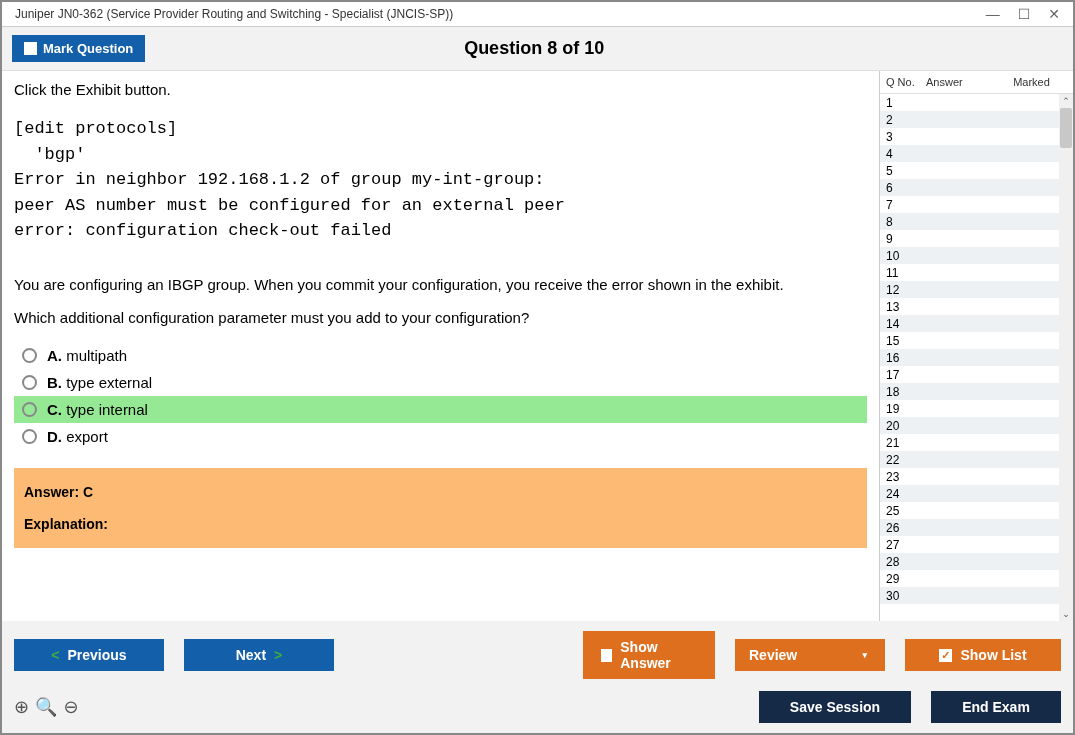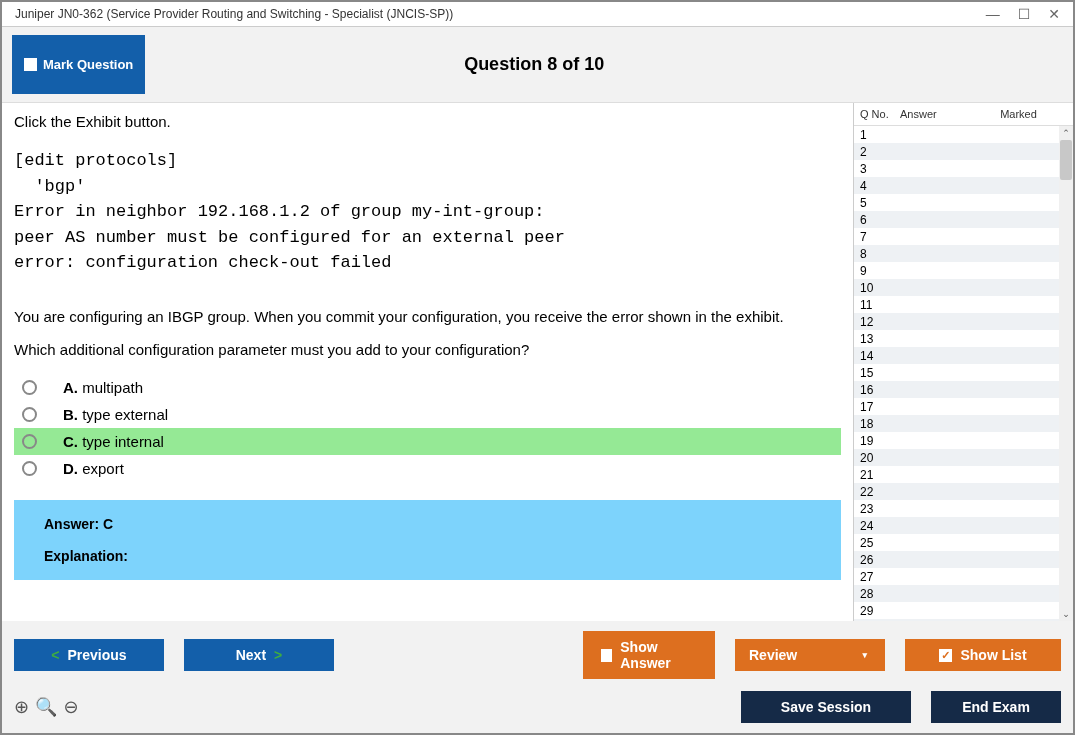--- a/index.html
+++ b/index.html
@@ -3,37 +3,37 @@
 <meta charset="utf-8">
 <style>
 * { box-sizing: border-box; margin: 0; padding: 0; }
 body { font-family: Arial, sans-serif; font-size: 13px; background: #fff; }
 .window { width: 1075px; height: 735px; border: 2px solid #888; position: relative; display: flex; flex-direction: column; }
 .titlebar { display: flex; align-items: center; padding: 4px 13px; background: #fff; border-bottom: 1px solid #ccc; }
 .titlebar-title { flex: 1; font-size: 12px; color: #333; }
 .titlebar-controls { display: flex; gap: 18px; color: #666; }
 .titlebar-controls span { cursor: default; font-size: 14px; }
 .header-bar { display: flex; align-items: center; background: #f2f2f2; padding: 8px 10px; border-bottom: 1px solid #ddd; }
-.mark-btn { background: #135faa; color: #fff; padding: 22px 12px; display: flex; align-items: center; gap: 6px; font-weight: bold; font-size: 13px; cursor: pointer; }
+.mark-btn { background: #135faa; color: #fff; padding: 6px 12px; display: flex; align-items: center; gap: 6px; font-weight: bold; font-size: 13px; cursor: pointer; }
 .mark-btn .chk { width: 13px; height: 13px; border: 1px solid #fff; background: #fff; display: inline-block; }
 .question-counter { flex: 1; text-align: center; font-size: 18px; font-weight: bold; }
 .content-row { flex: 1; display: flex; overflow: hidden; }
 .question-area { flex: 1; padding: 10px 12px; overflow: auto; }
 .instruction { font-size: 15px; margin-bottom: 18px; }
 .exhibit { font-family: "Courier New", monospace; font-size: 17px; line-height: 1.5; margin-bottom: 32px; white-space: pre; }
 .para { font-size: 15px; margin-bottom: 16px; }
 .options { margin-bottom: 18px; }
-.option { display: flex; align-items: center; padding: 5px 8px; font-size: 15px; gap: 26px; }
+.option { display: flex; align-items: center; padding: 5px 8px; font-size: 15px; gap: 10px; }
 .option.highlight { background: #95e995; }
 .radio { width: 15px; height: 15px; border: 2px solid #888; border-radius: 50%; flex-shrink: 0; }
 .opt-letter { font-weight: bold; }
-.answer-box { background: #7dd3fc; padding: 16px 30px; }
+.answer-box { background: #fdba74; padding: 16px 10px; }
 .answer-line { font-weight: bold; font-size: 14px; margin-bottom: 16px; }
 .expl-line { font-weight: bold; font-size: 14px; }
-.sidepanel { width: 220px; border-left: 1px solid #ccc; display: flex; flex-direction: column; }
+.sidepanel { width: 194px; border-left: 1px solid #ccc; display: flex; flex-direction: column; }
 .sidepanel-header { display: flex; font-size: 11px; color: #333; padding: 5px 6px; border-bottom: 1px solid #ddd; }
 .sidepanel-header .col-qno { width: 40px; }
 .sidepanel-header .col-ans { width: 70px; }
 .sidepanel-header .col-marked { flex: 1; text-align: center; }
 .qlist { flex: 1; overflow: hidden; position: relative; }
 .qlist-inner { position: absolute; left:0; right:14px; top:0; }
 .qrow { display: flex; font-size: 12px; padding: 0 6px; height: 17px; align-items: center; }
 .qrow.even { background: #eef1f4; }
 .qrow .col-qno { width: 40px; }
 .scrollbar { position: absolute; right:0; top:0; bottom:0; width:14px; background:#f0f0f0; }
@@ -249,21 +249,21 @@
         <span>Show List</span>
       </div>
     </div>
     <div class="footer-row1" style="margin-bottom:0">
       <div class="zoom-icons">
         <span>⊕</span>
         <span>🔍</span>
         <span>⊖</span>
       </div>
       <div class="spacer"></div>
-      <div class="btn btn-dark" style="width:170px">
+      <div class="btn btn-dark" style="width:152px">
         <span>Save Session</span>
       </div>
       <div class="btn btn-dark" style="width:130px">
         <span>End Exam</span>
       </div>
     </div>
   </div>
 
 </div>
 

